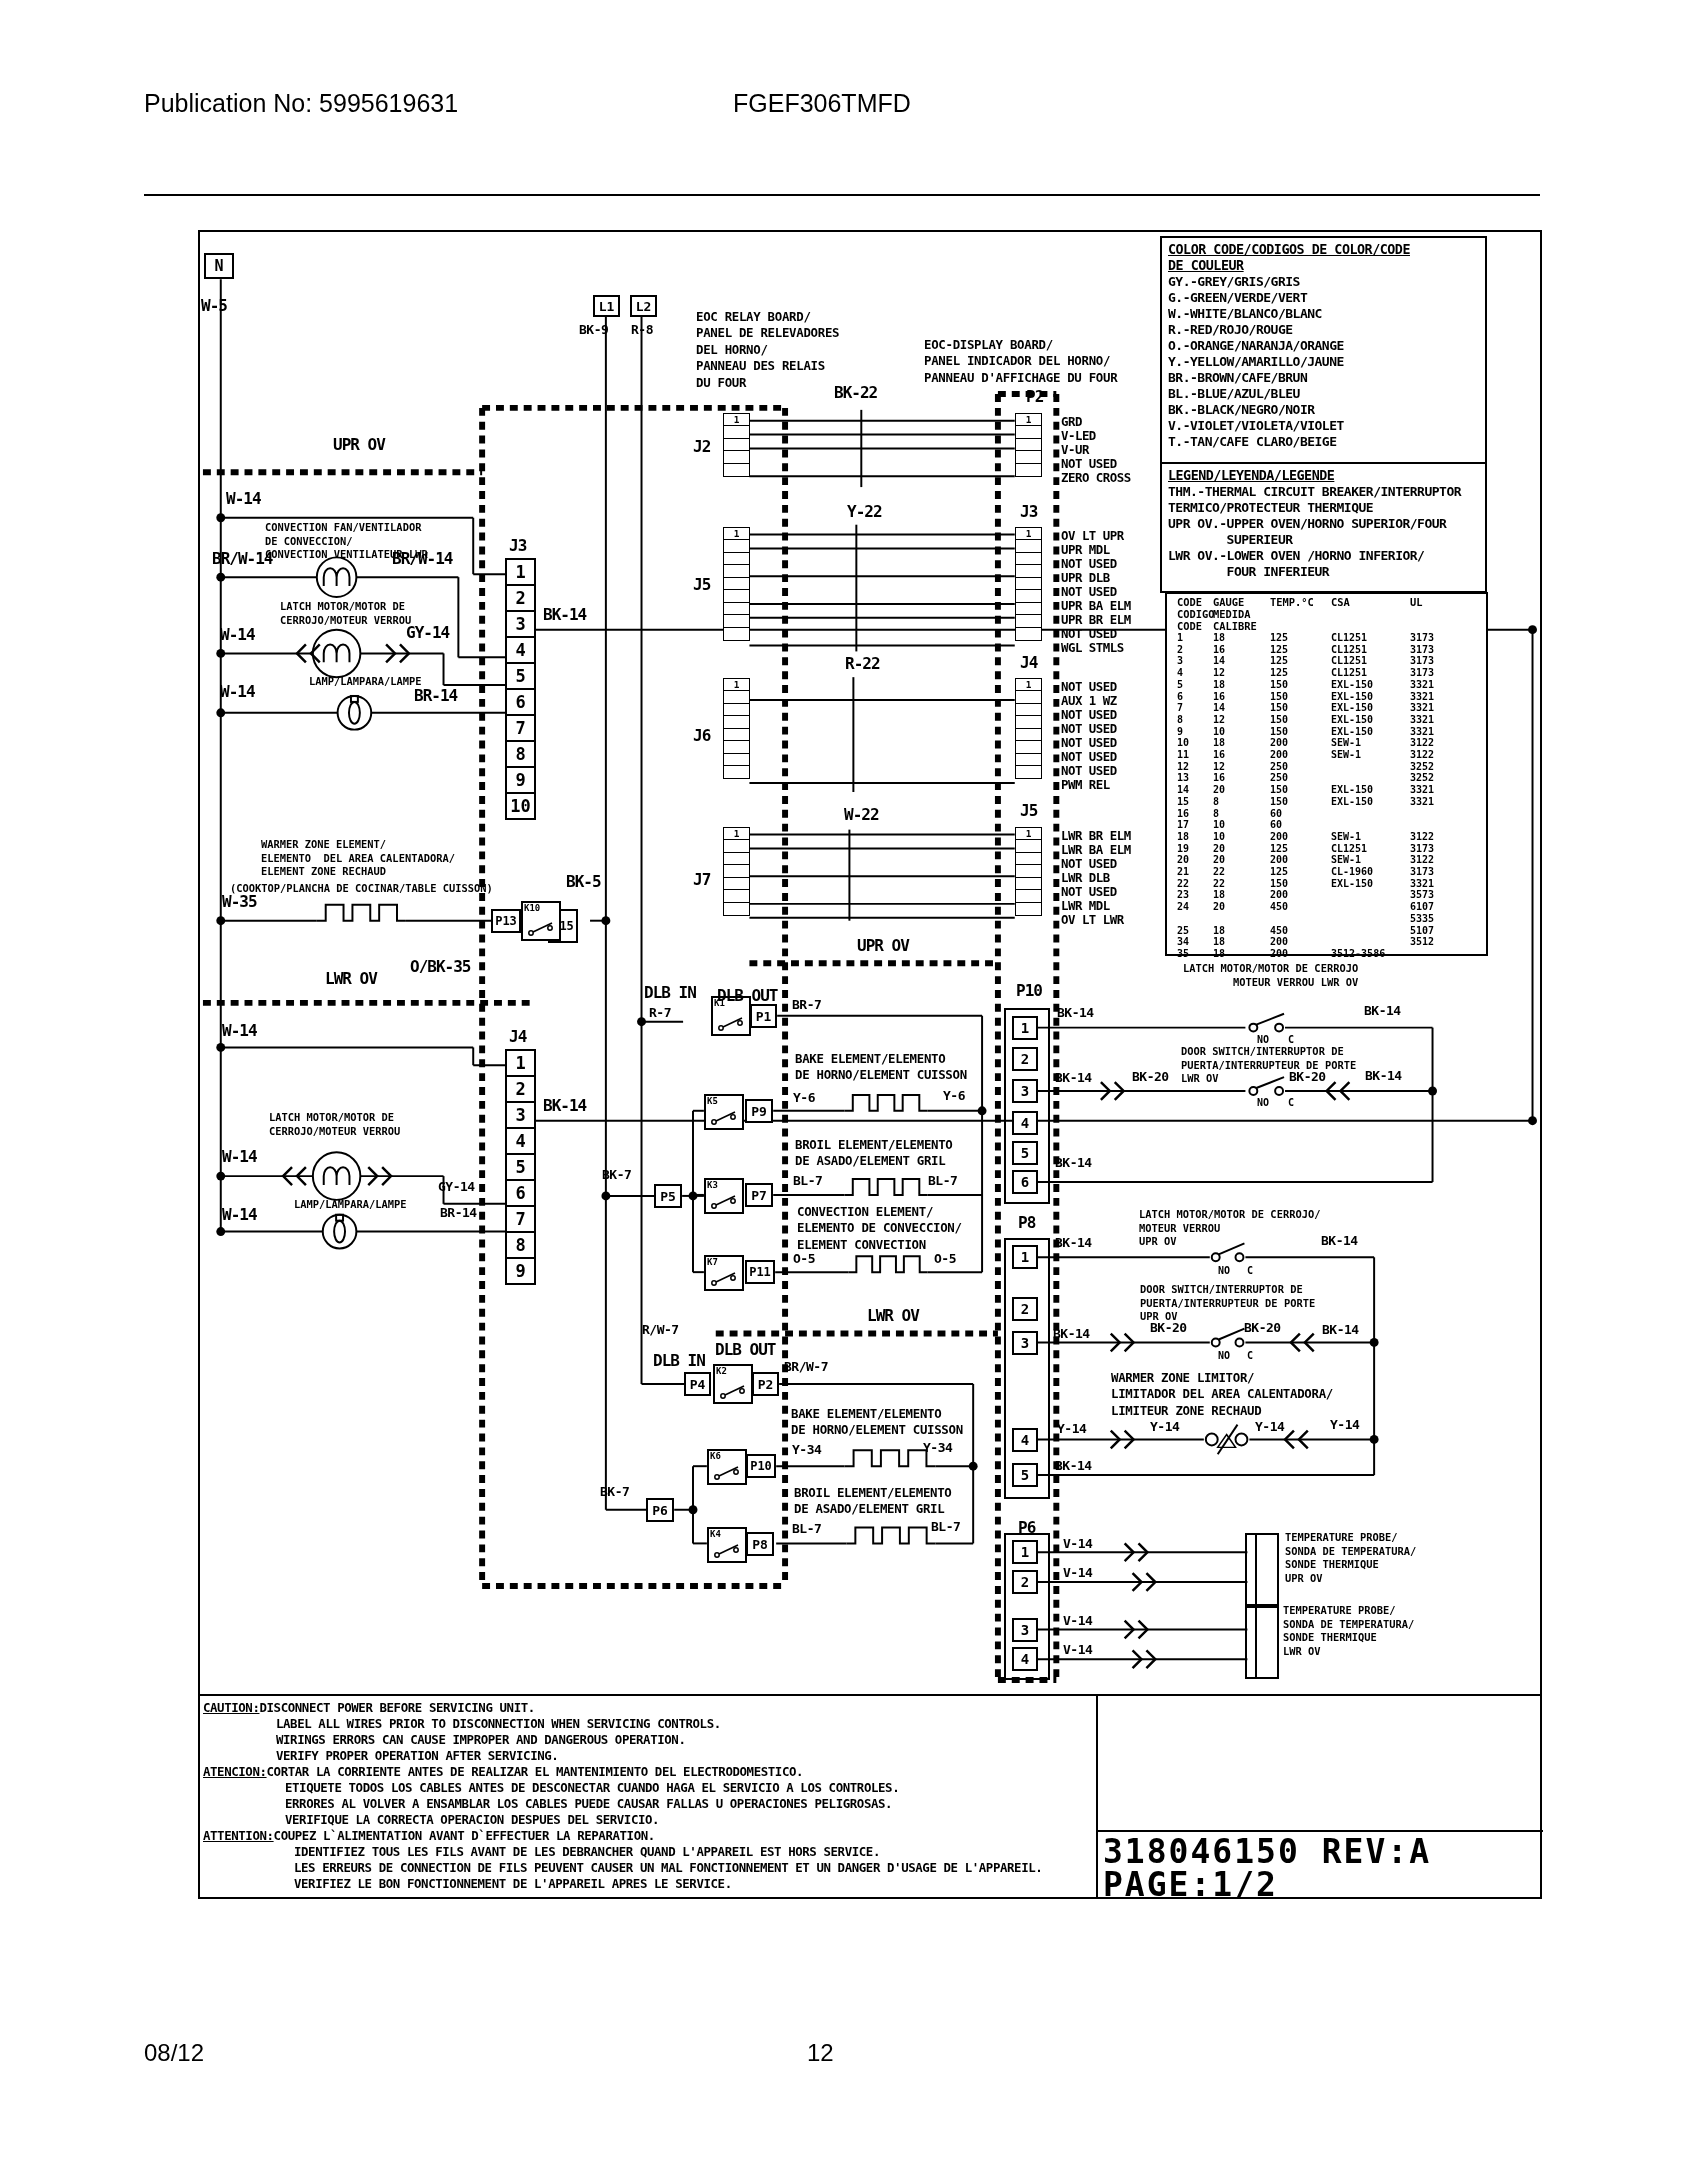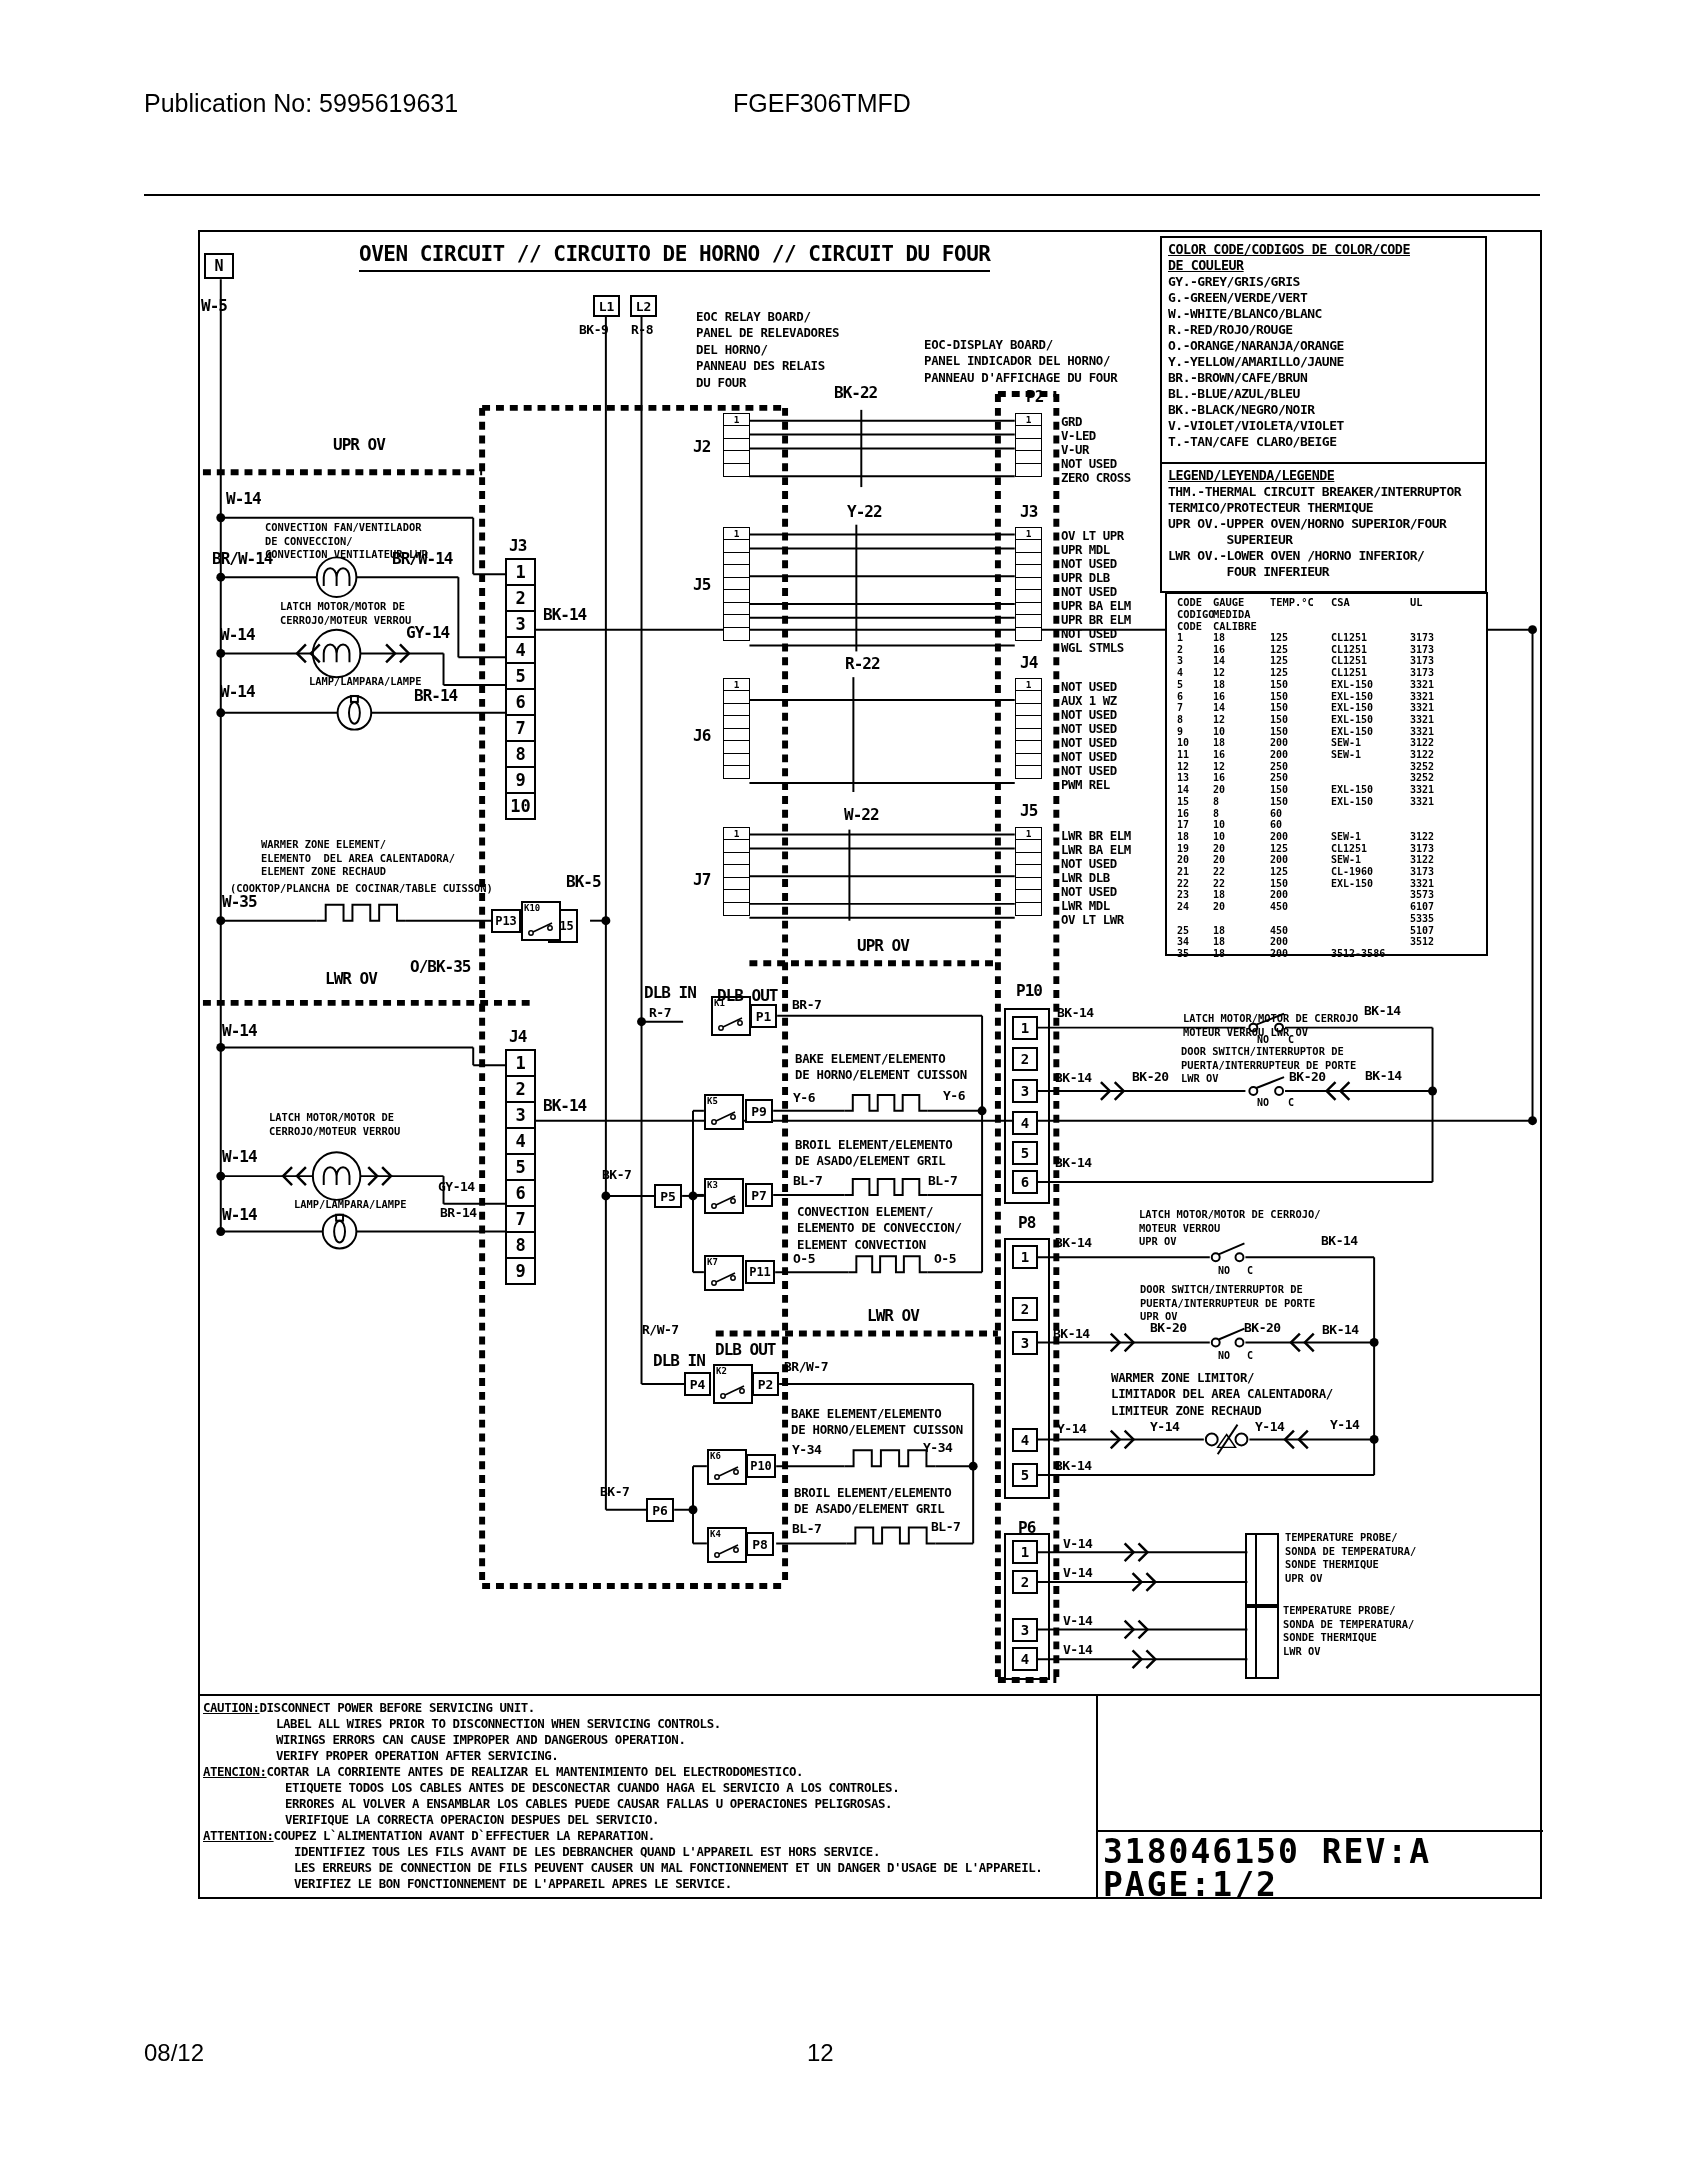--- a/index.html
+++ b/index.html
@@ -44,21 +44,20 @@
 <body>
 
 <div id="page">
 
   <div class="hdr" style="left:144px;top:89px;">Publication No: 5995619631</div>
   <div class="hdr" style="left:733px;top:89px;">FGEF306TMFD</div>
   <div class="rule" style="left:144px;top:194px;width:1396px;height:2px;"></div>
 
   <div class="abs" style="left:198px;top:230px;width:1344px;height:1669px;border:2.5px solid #000;box-sizing:border-box;"></div>
 
-  <div id="oven-title">OVEN CIRCUIT // CIRCUITO DE HORNO // CIRCUIT DU FOUR</div>
 
   <svg id="wires" width="1683" height="2178" style="position:absolute;left:0;top:0;" viewBox="0 0 1700 2200">
       <g id="wires-solid" stroke="#000" stroke-width="2">
         <line x1="223" y1="282" x2="223" y2="1244"></line>
         <line x1="612" y1="320" x2="612" y2="1525"></line>
         <line x1="648" y1="320" x2="648" y2="1398"></line>
         <line x1="223" y1="523" x2="478" y2="523"></line>
         <line x1="478" y1="523" x2="478" y2="580"></line>
         <line x1="478" y1="580" x2="511" y2="580"></line>
         <line x1="223" y1="583" x2="320" y2="583"></line>
@@ -894,21 +893,21 @@
 DE HORNO/ELEMENT CUISSON</div>
       <div class="lbl md" style="left: 795px; top: 1137px;">BROIL ELEMENT/ELEMENTO
 DE ASADO/ELEMENT GRIL</div>
       <div class="lbl md" style="left: 797px; top: 1204px;">CONVECTION ELEMENT/
 ELEMENTO DE CONVECCION/
 ELEMENT CONVECTION</div>
       <div class="lbl md" style="left: 791px; top: 1406px;">BAKE ELEMENT/ELEMENTO
 DE HORNO/ELEMENT CUISSON</div>
       <div class="lbl md" style="left: 794px; top: 1485px;">BROIL ELEMENT/ELEMENTO
 DE ASADO/ELEMENT GRIL</div>
-      <div class="lbl m" style="left: 1183px; top: 1012px;">LATCH MOTOR/MOTOR DE CERROJO
+      <div class="lbl m" style="left: 1183px; top: 962px; text-align: right;">LATCH MOTOR/MOTOR DE CERROJO
 MOTEUR VERROU LWR OV</div>
       <div class="lbl m" style="left: 1181px; top: 1045px;">DOOR SWITCH/INTERRUPTOR DE
 PUERTA/INTERRUPTEUR DE PORTE
 LWR OV</div>
       <div class="lbl m" style="left: 1139px; top: 1208px;">LATCH MOTOR/MOTOR DE CERROJO/
 MOTEUR VERROU
 UPR OV</div>
       <div class="lbl m" style="left: 1140px; top: 1283px;">DOOR SWITCH/INTERRUPTOR DE
 PUERTA/INTERRUPTEUR DE PORTE
 UPR OV</div>

